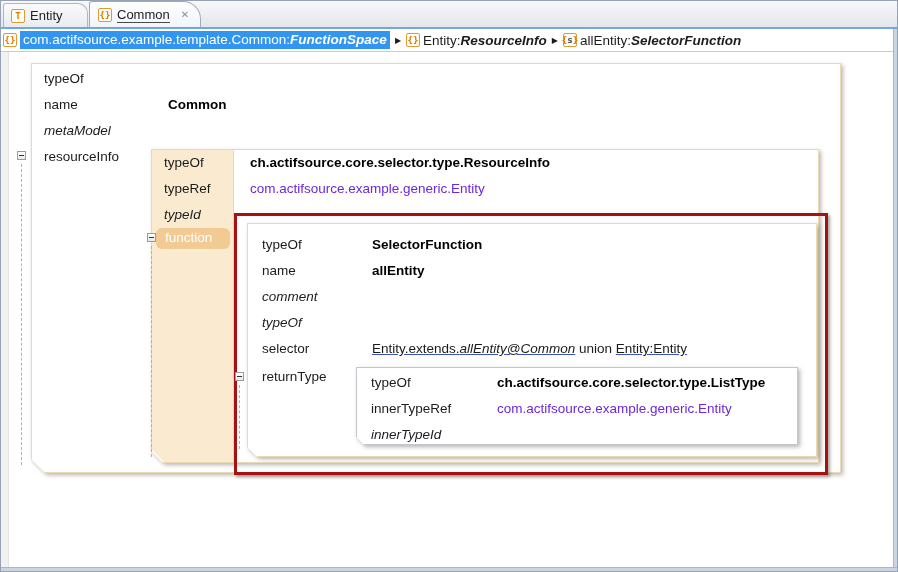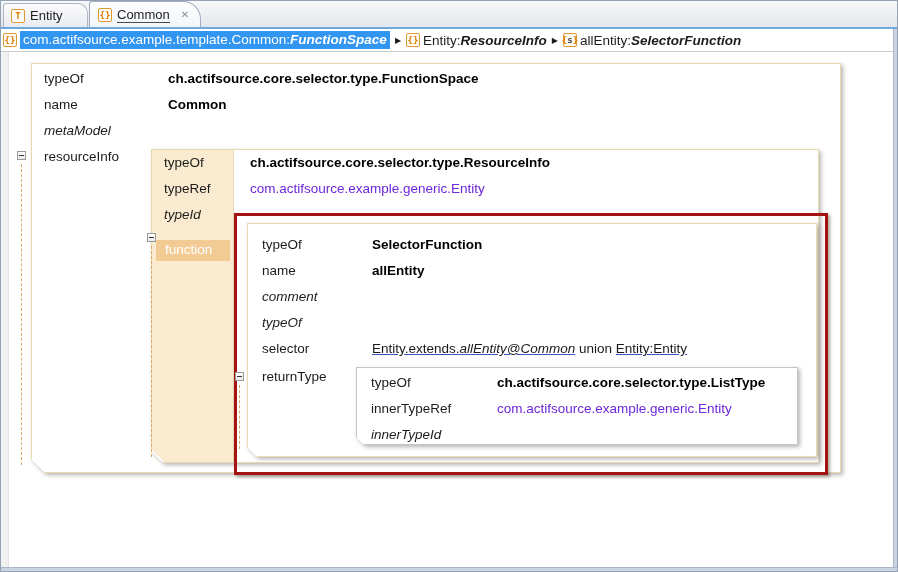--- a/index.html
+++ b/index.html
@@ -114,35 +114,34 @@
     </div>
   </div>
 
   <div class="strip-left"></div>
   <div class="strip-right"></div>
   <div class="strip-bottom"></div>
 
   <div class="pshadow" style="left:30px; top:62px; width:810px; height:410px;">
     <div class="panel notch14">
       <div class="row" style="left:12px; top:6px;"><span class="lbl">typeOf</span></div>
-      <div class="row" style="left:136px; top:6px;"><span class="val b">ch.actifsource.core.selector.type.FunctionSpace</span></div>
       <div class="row" style="left:12px; top:32px;"><span class="lbl">name</span></div>
       <div class="row" style="left:136px; top:32px;"><span class="val b">Common</span></div>
       <div class="row" style="left:12px; top:58px;"><span class="lbl em">metaModel</span></div>
       <div class="row" style="left:12px; top:84px;"><span class="lbl">resourceInfo</span></div>
     </div>
   </div>
 
   <div class="pshadow" style="left:150px; top:148px; width:668px; height:314px; z-index:10;">
     <div class="panel notch12">
       <div class="tancol">
         <div class="row" style="left:12px; top:4px;"><span class="lbl">typeOf</span></div>
         <div class="row" style="left:12px; top:30px;"><span class="lbl">typeRef</span></div>
         <div class="row" style="left:12px; top:56px;"><span class="lbl em">typeId</span></div>
-        <div class="func-hl" style="top:90px;"><span>function</span></div>
+        <div class="func-hl" style="top:78px;border-radius:6px;"><span>function</span></div>
       </div>
       <div class="row" style="left:98px; top:4px;"><span class="val b">ch.actifsource.core.selector.type.ResourceInfo</span></div>
       <div class="row" style="left:98px; top:30px;"><span class="val">com.actifsource.example.generic.Entity</span></div>
     </div>
   </div>
 
   <div class="pshadow" style="left:246px; top:222px; width:570px; height:234px; z-index:20;">
     <div class="panel notch10">
       <div class="row" style="left:14px; top:12px;"><span class="lbl">typeOf</span></div>
       <div class="row" style="left:124px; top:12px;"><span class="val b">SelectorFunction</span></div>

